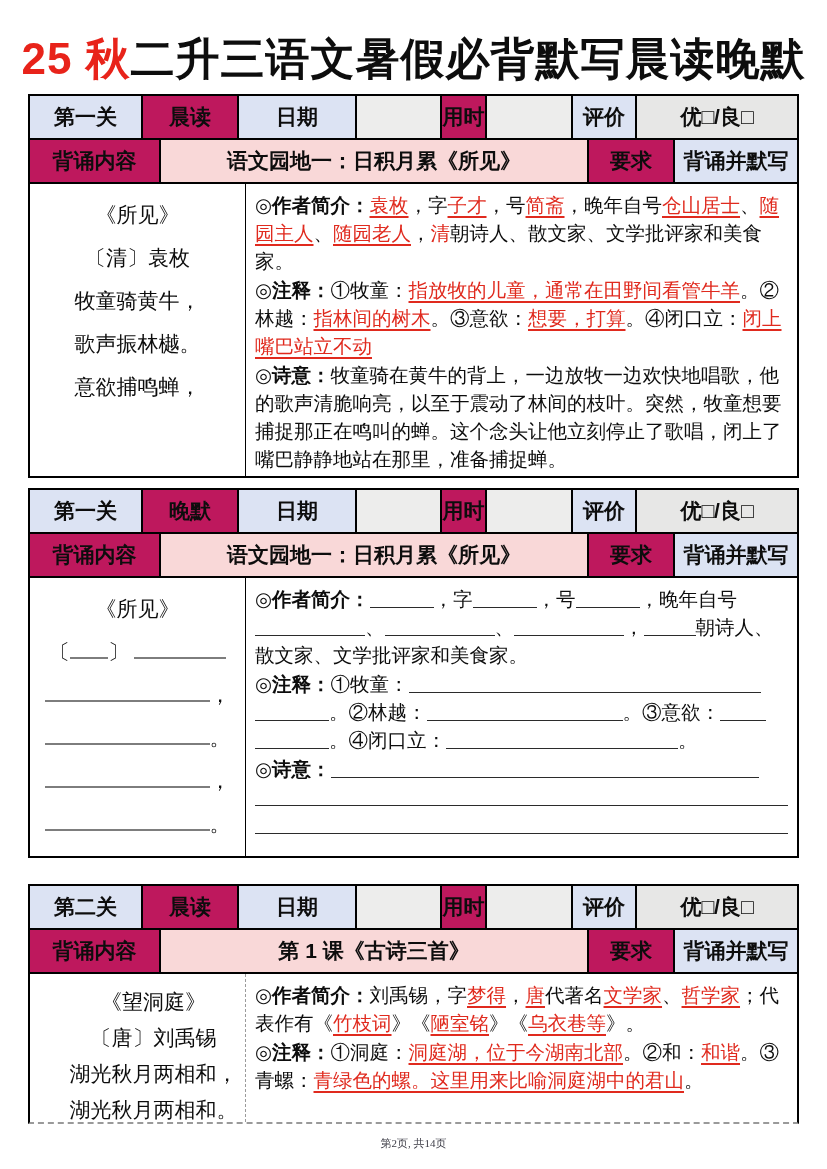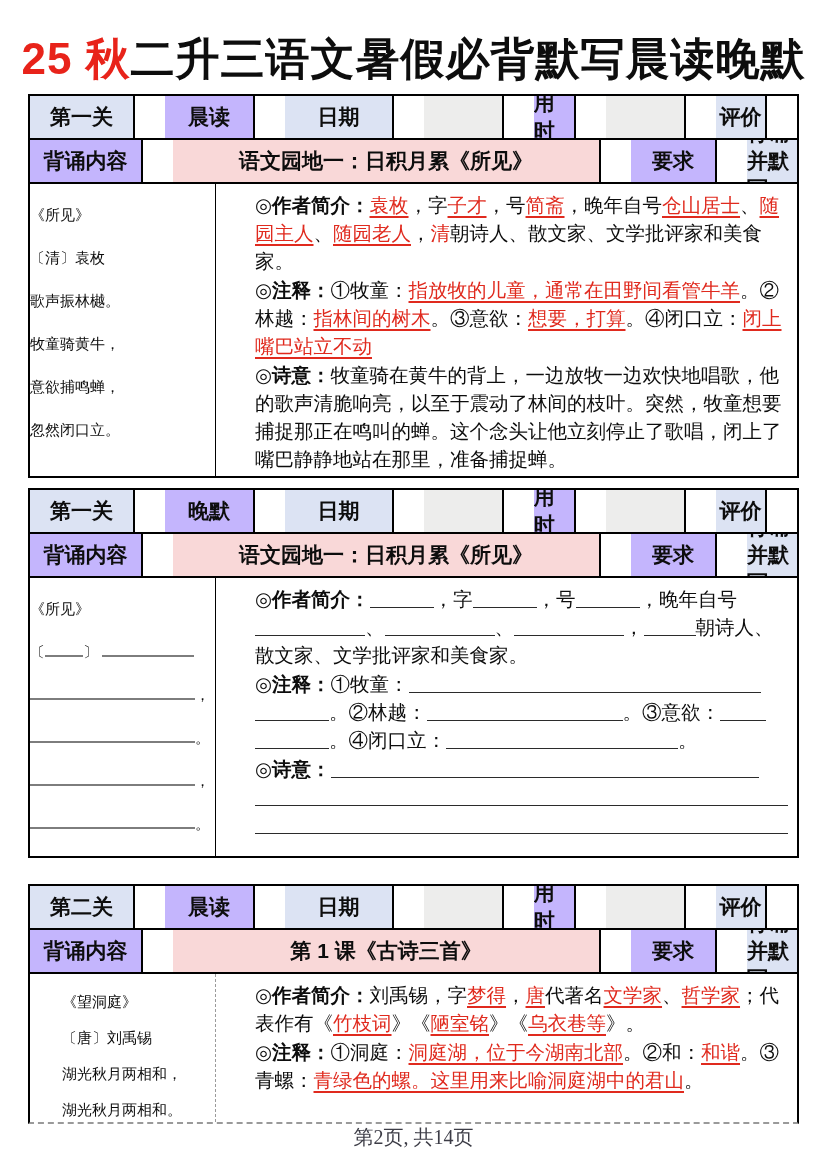--- a/index.html
+++ b/index.html
@@ -16,45 +16,45 @@
     white-space:nowrap;
   }
   .title .red{color:#e8231a;}
   
   .wtable{
     width:767px;margin:0 auto;border:2px solid #000;box-sizing:content-box;background:#fff;
   }
   #t1{margin-top:8px;}
   #t2{margin-top:10px;}
   #t3{margin-top:26px;border-bottom:2px dashed #9a9a9a;}
-  .trow{display:flex;border-bottom:2px solid #000;gap:30px;}
+  .trow{display:flex;border-bottom:2px solid #000;}
   .wtable .trow:last-child{border-bottom:none;}
   .cell{
     box-sizing:border-box;border-right:2px solid #000;
     display:flex;align-items:center;justify-content:center;
     font-family:"Liberation Sans","DejaVu Sans",sans-serif;
     font-weight:700;font-size:21px;color:#0d0d0d;overflow:hidden;
   }
   .trow .cell:last-child{border-right:none;}
   .head{height:42px;}
   
   .c1{width:113px}.c2{width:96px}.c3{width:118px}.c4{width:85px}
-  .c5{width:45px}.c6{width:86px}.c7{width:55px}.c8{flex:1}
-  .r2a{width:113px}.r2b{width:428px}.r2c{width:86px}.r2d{flex:1}
+  .c5{width:45px}.c6{width:86px}.c7{width:64px}.c8{flex:1}
+  .r2a{width:131px}.r2b{width:428px}.r2c{width:86px}.r2d{flex:1}
   
   .bg-blue{background:#dce3f3;}
-  .bg-yellow{background:#c4b5fd;}
+  .bg-yellow{background:#be185d;}
   .bg-pink{background:#f9d8d8;}
   .bg-gray{background:#ededec;}
   .bg-gray2{background:#e7e7e6;}
   
   .tbody{align-items:stretch;}
   .c-poem{
-    width:186px;display:block;padding-top:10px;
-    font-family:"Liberation Serif","DejaVu Serif",serif;font-weight:400;font-size:15px;
+    width:216px;display:block;text-align:center;padding-top:10px;
+    font-family:"Liberation Serif","DejaVu Serif",serif;font-weight:400;font-size:21px;
     border-right:1.5px solid #000;
   }
   .c-notes{
     flex:1;display:block;padding:7px 9px 4px 9px;
     font-family:"Liberation Serif","DejaVu Serif",serif;font-weight:400;font-size:19.5px;
     text-align:left;
   }
   .b1{height:292px;}
   .b2{height:278px;}
   .b3{height:148px;}
@@ -67,21 +67,21 @@
   .seg-r{color:#e02a1e;text-decoration:underline;text-decoration-thickness:1.5px;text-underline-offset:4px;margin-top:44px;}
   .seg-rr{color:#e02a1e;}
   .blank{
     display:inline-block;height:0.92em;vertical-align:baseline;
     border-bottom:1.5px solid #2b2b2b;
   }
   .c-poem .blank{border-bottom:2.5px solid #7d7d7d;}
   .c-notes .para .blank{margin-bottom:-2px;}
   
   .footer{
-    text-align:center;font-size:20px;color:#3c3c46;
+    margin-top:12px;text-align:center;font-size:11px;color:#3c3c46;
     font-family:"Liberation Serif","DejaVu Serif",serif;
   }
 </style>
 </head>
 <body>
 
 <div class="page">
 
   <div class="title">
     <span class="red">25 秋</span><span>二升三语文暑假必背默写晨读晚默</span>
@@ -101,24 +101,23 @@
     <div class="trow head">
       <div class="cell r2a bg-yellow">背诵内容</div>
       <div class="cell r2b bg-pink">语文园地一：日积月累《所见》</div>
       <div class="cell r2c bg-yellow">要求</div>
       <div class="cell r2d bg-blue">背诵并默写</div>
     </div>
     <div class="trow tbody b1">
       <div class="cell c-poem">
           <div class="para"><span>《所见》</span></div>
           <div class="para"><span>〔清〕袁枚</span></div>
+          <div class="para"><span>牧童骑黄牛，</span></div>
           <div class="para"><span>歌声振林樾。</span></div>
-          <div class="para"><span>牧童骑黄牛，</span></div>
           <div class="para"><span>意欲捕鸣蝉，</span></div>
-          <div class="para"><span>忽然闭口立。</span></div>
         </div>
       <div class="cell c-notes">
           <div class="para"><span class="seg-b">◎作者简介：</span><span class="seg-r">袁枚</span><span>，字</span><span class="seg-r">子才</span><span>，号</span><span class="seg-r">简斋</span><span>，晚年自号</span><span class="seg-r">仓山居士</span><span>、</span><span class="seg-r">随园主人</span><span>、</span><span class="seg-r">随园老人</span><span>，</span><span class="seg-rr">清</span><span>朝诗人、散文家、文学批评家和美食家。</span></div>
           <div class="para"><span class="seg-b">◎注释：</span><span>①牧童：</span><span class="seg-r">指放牧的儿童，通常在田野间看管牛羊</span><span>。②林越：</span><span class="seg-r">指林间的树木</span><span>。③意欲：</span><span class="seg-r">想要，打算</span><span>。④闭口立：</span><span class="seg-r">闭上嘴巴站立不动</span></div>
           <div class="para"><span class="seg-b">◎诗意：</span><span>牧童骑在黄牛的背上，一边放牧一边欢快地唱歌，他的歌声清脆响亮，以至于震动了林间的枝叶。突然，牧童想要捕捉那正在鸣叫的蝉。这个念头让他立刻停止了歌唱，闭上了嘴巴静静地站在那里，准备捕捉蝉。</span></div>
         </div>
     </div>
   </div>
 
   <div class="wtable" id="t2">

